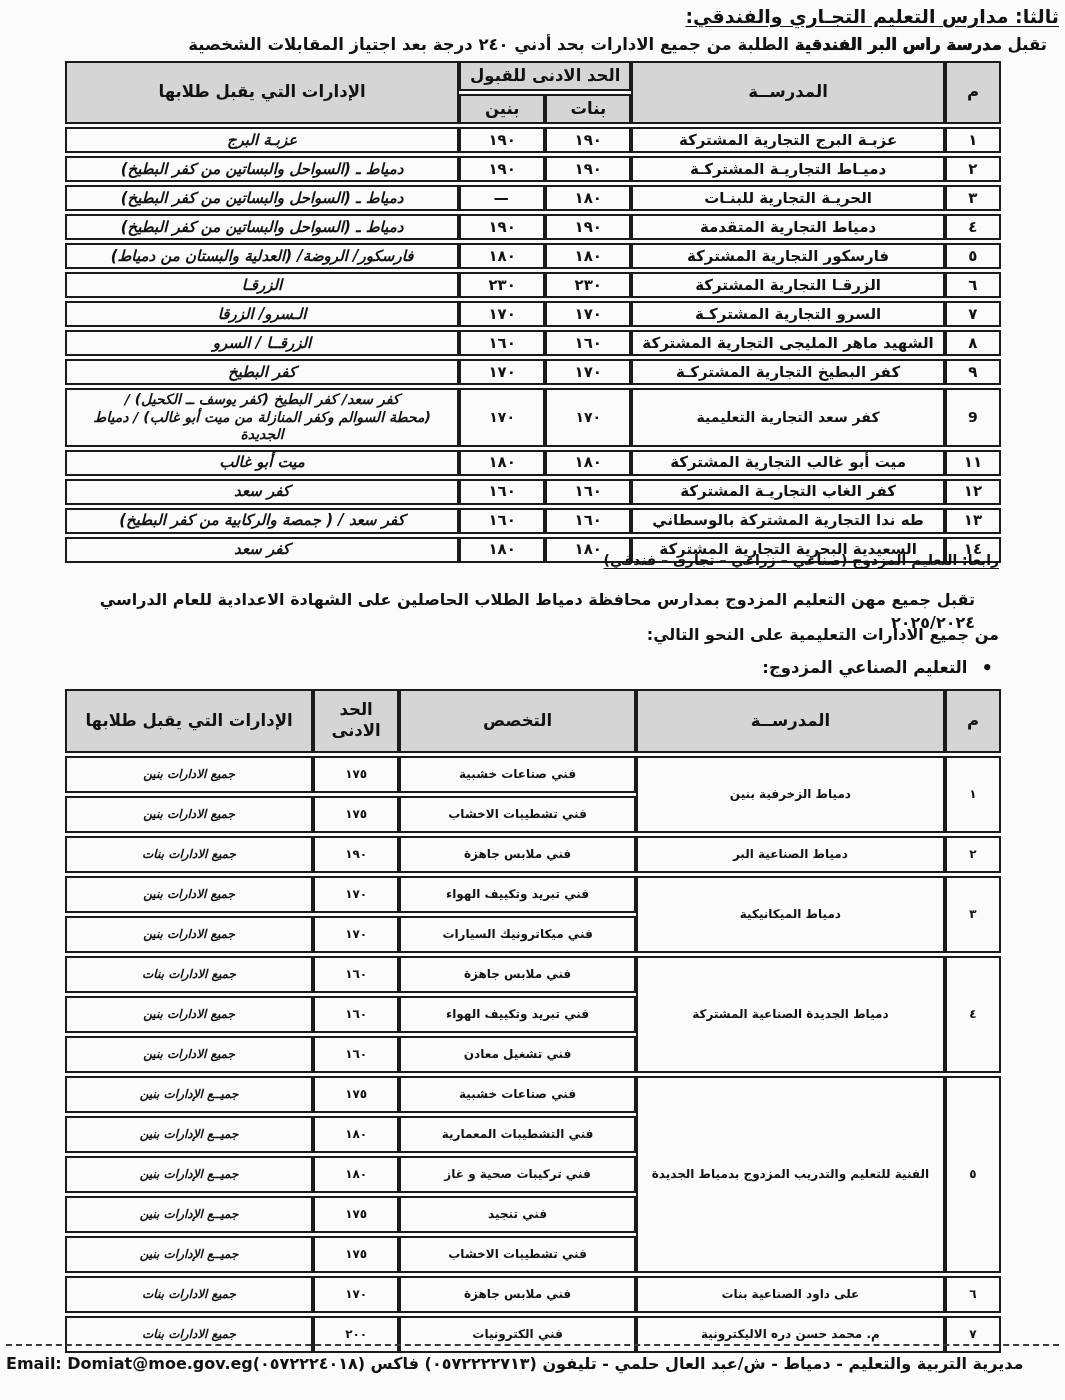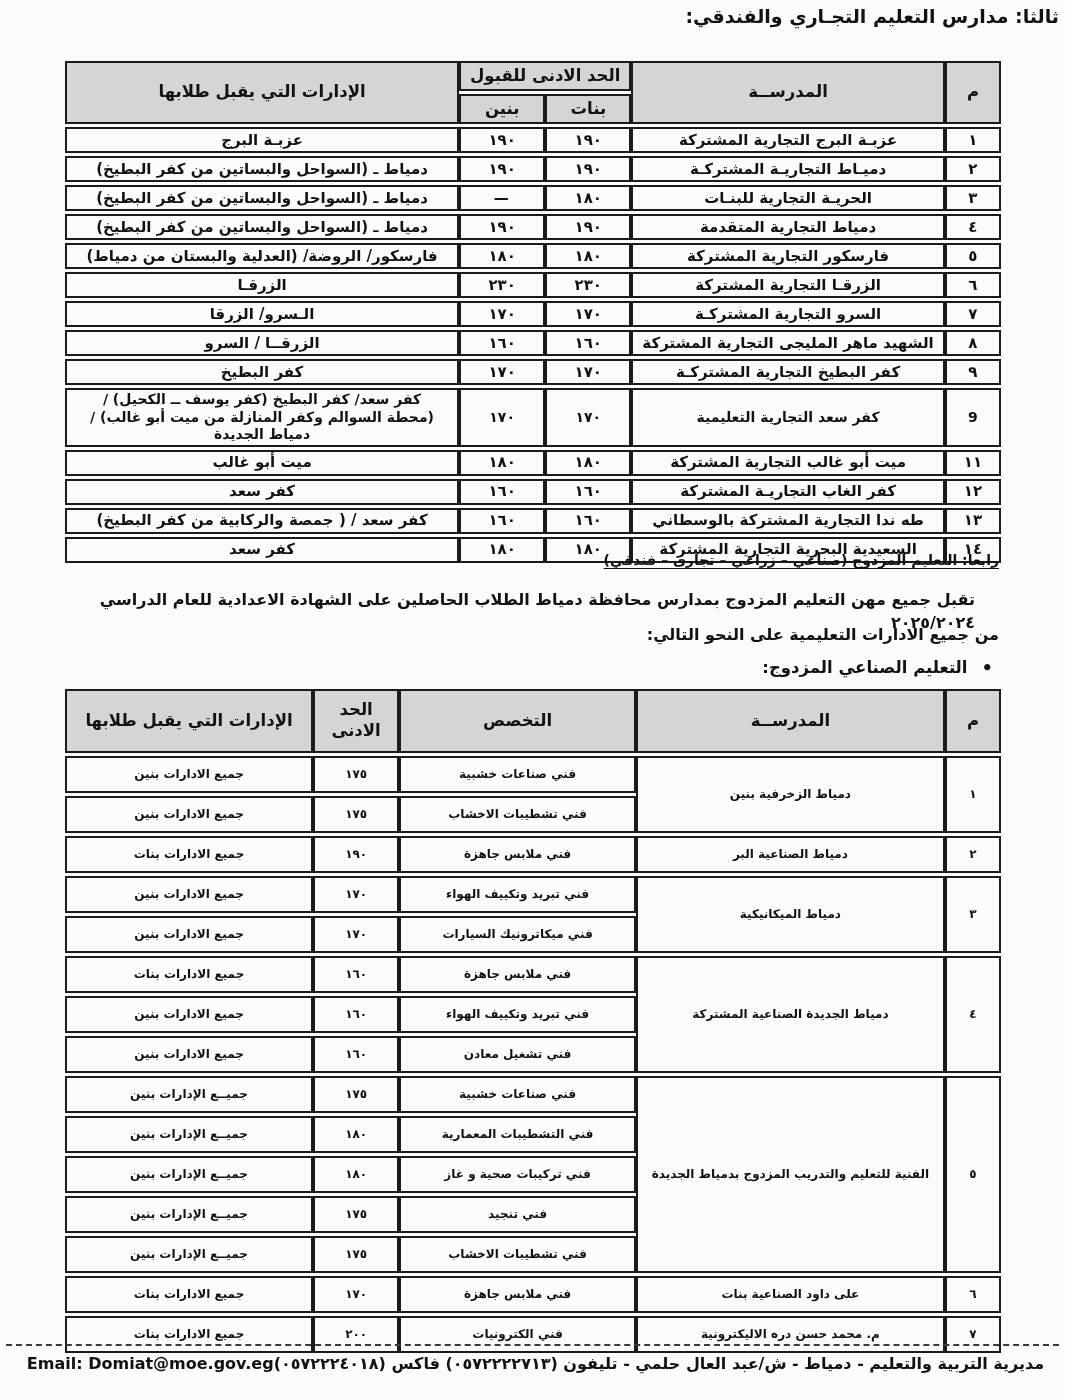--- a/index.html
+++ b/index.html
@@ -6,63 +6,64 @@
   body{
     width:1065px;height:1400px;background:#fbfbfb;color:#121212;
     font-family:"DejaVu Sans","Liberation Sans",sans-serif;
     font-weight:bold;direction:rtl;
   }
   .page{position:relative;width:1065px;height:1400px;}
 
   
   .s3-title{
     position:absolute;top:5px;right:6px;font-size:19px;
-    text-underline-offset:3px;margin-left:48px;
+    text-decoration:underline;text-underline-offset:3px;margin-left:48px;
   }
   .s3-intro{position:absolute;top:33px;right:18px;left:20px;font-size:16.5px;line-height:1.4;}
   .xbold{text-shadow:0 0 .7px currentColor, .4px 0 0 currentColor;}
 
   
   table{border-collapse:separate;border-spacing:0 3px;table-layout:fixed;}
   th,td{
     border:2px solid #1b1b1b;text-align:center;vertical-align:middle;
     padding:1px 4px;line-height:1.25;overflow:hidden;
   }
   thead th{background:#d5d5d5;font-size:16.5px;}
   .t1{position:absolute;top:58px;right:64px;width:936px;}
   .t1 thead th{height:24px;}
   .t1 td{height:20px;font-size:15px;}
   .t1 tr.tall td{height:46px;font-size:14px;}
   .t2{position:absolute;top:686px;right:64px;width:936px;}
   .t2 thead th{height:58px;}
   .t2 td{height:31px;font-size:12px;}
-  .admins{white-space:pre-line;}
+  .admins{white-space:pre-line;font-style:italic;}
   .score{letter-spacing:2px;}
 
   
   .s4-title{
     position:absolute;top:552px;right:66px;font-size:14px;
     text-decoration:underline;text-underline-offset:3px;
   }
   .s4-p1{position:absolute;top:588px;right:90px;left:20px;font-size:16px;line-height:1.45;}
   .s4-p2{position:absolute;top:625px;right:66px;font-size:16px;}
   .s4-bullet{position:absolute;top:657px;right:72px;font-size:16.5px;text-align:right;}
   .s4-bullet .dot{font-size:18px;margin-left:14px;vertical-align:-1px;}
 
   
   .sep{position:absolute;top:1344px;right:6px;left:6px;border-top:2.5px dashed #3a3a3a;}
-  .footer{position:absolute;top:1354px;right:0;left:0;text-align:center;font-size:16px;}
+  .footer{position:absolute;top:1354px;right:0;left:0;text-align:left;font-size:16px;}
   .footer .email{direction:ltr;unicode-bidi:isolate;display:inline-block;margin-left:6px;}
 </style>
 </head>
 <body>
 
 <div class="page">
 
   <div class="s3-title">ثالثا: مدارس التعليم التجـاري والفندقي:</div>
+  <div class="s3-intro"><span>تقبل </span><span class="xbold">مدرسة راس البر الفندقية</span><span> الطلبة من جميع الادارات بحد أدني ٢٤٠ درجة بعد اجتياز المقابلات الشخصية</span></div>
 
   <table class="t1">
     <colgroup>
       <col style="width:6%">
         <col style="width:33.5%">
         <col style="width:9.2%">
         <col style="width:9.2%">
         <col style="width:42.1%">
     </colgroup>
     <thead>

